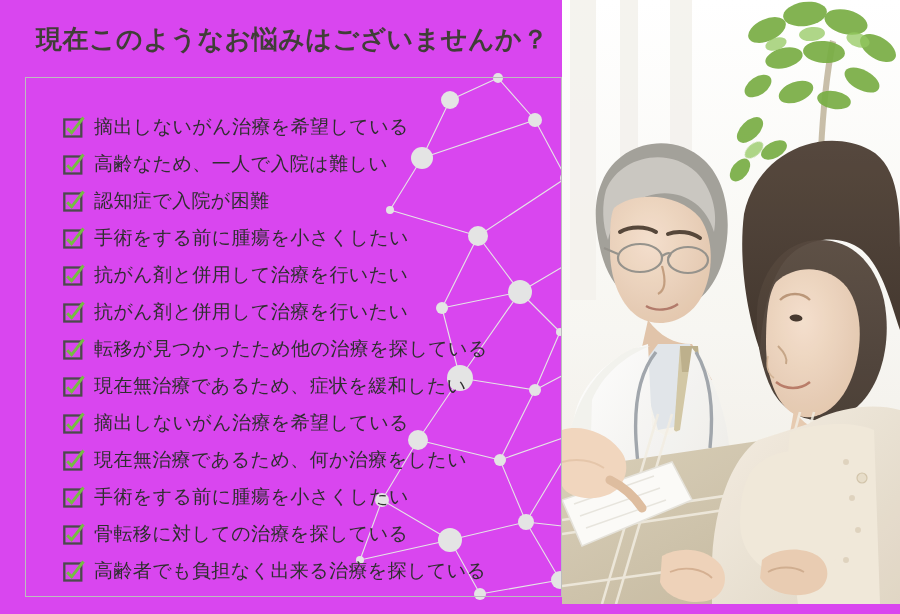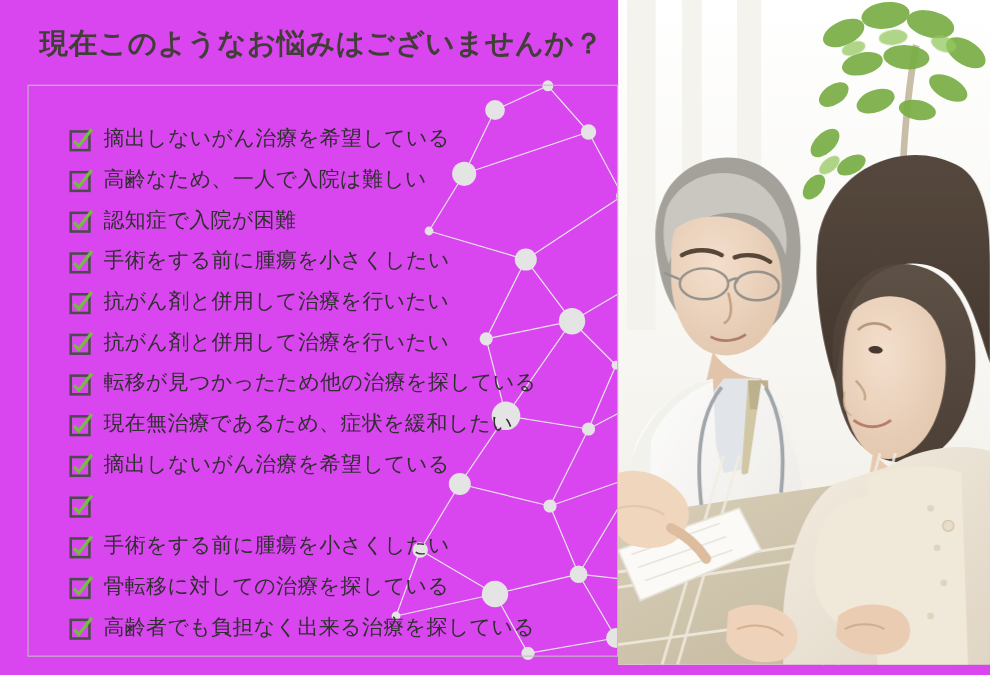--- a/index.html
+++ b/index.html
@@ -257,20 +257,21 @@
         <span class="check-label">摘出しないがん治療を希望している</span>
       </li>
 
       <li class="check-item">
         <span class="check-icon">
           <svg viewBox="0 0 22 22" xmlns="http://www.w3.org/2000/svg">
               <rect x="1.3" y="3.5" width="17" height="17" fill="none" stroke="#4b4b4b" stroke-width="2.3"></rect>
               <path d="M4.2 12.2 L8.6 16.8 L20.5 1.5" fill="none" stroke="#76bc43" stroke-width="3"></path>
             </svg>
         </span>
+        <span class="check-label">現在無治療であるため、何か治療をしたい</span>
       </li>
 
       <li class="check-item">
         <span class="check-icon">
           <svg viewBox="0 0 22 22" xmlns="http://www.w3.org/2000/svg">
               <rect x="1.3" y="3.5" width="17" height="17" fill="none" stroke="#4b4b4b" stroke-width="2.3"></rect>
               <path d="M4.2 12.2 L8.6 16.8 L20.5 1.5" fill="none" stroke="#76bc43" stroke-width="3"></path>
             </svg>
         </span>
         <span class="check-label">手術をする前に腫瘍を小さくしたい</span>

